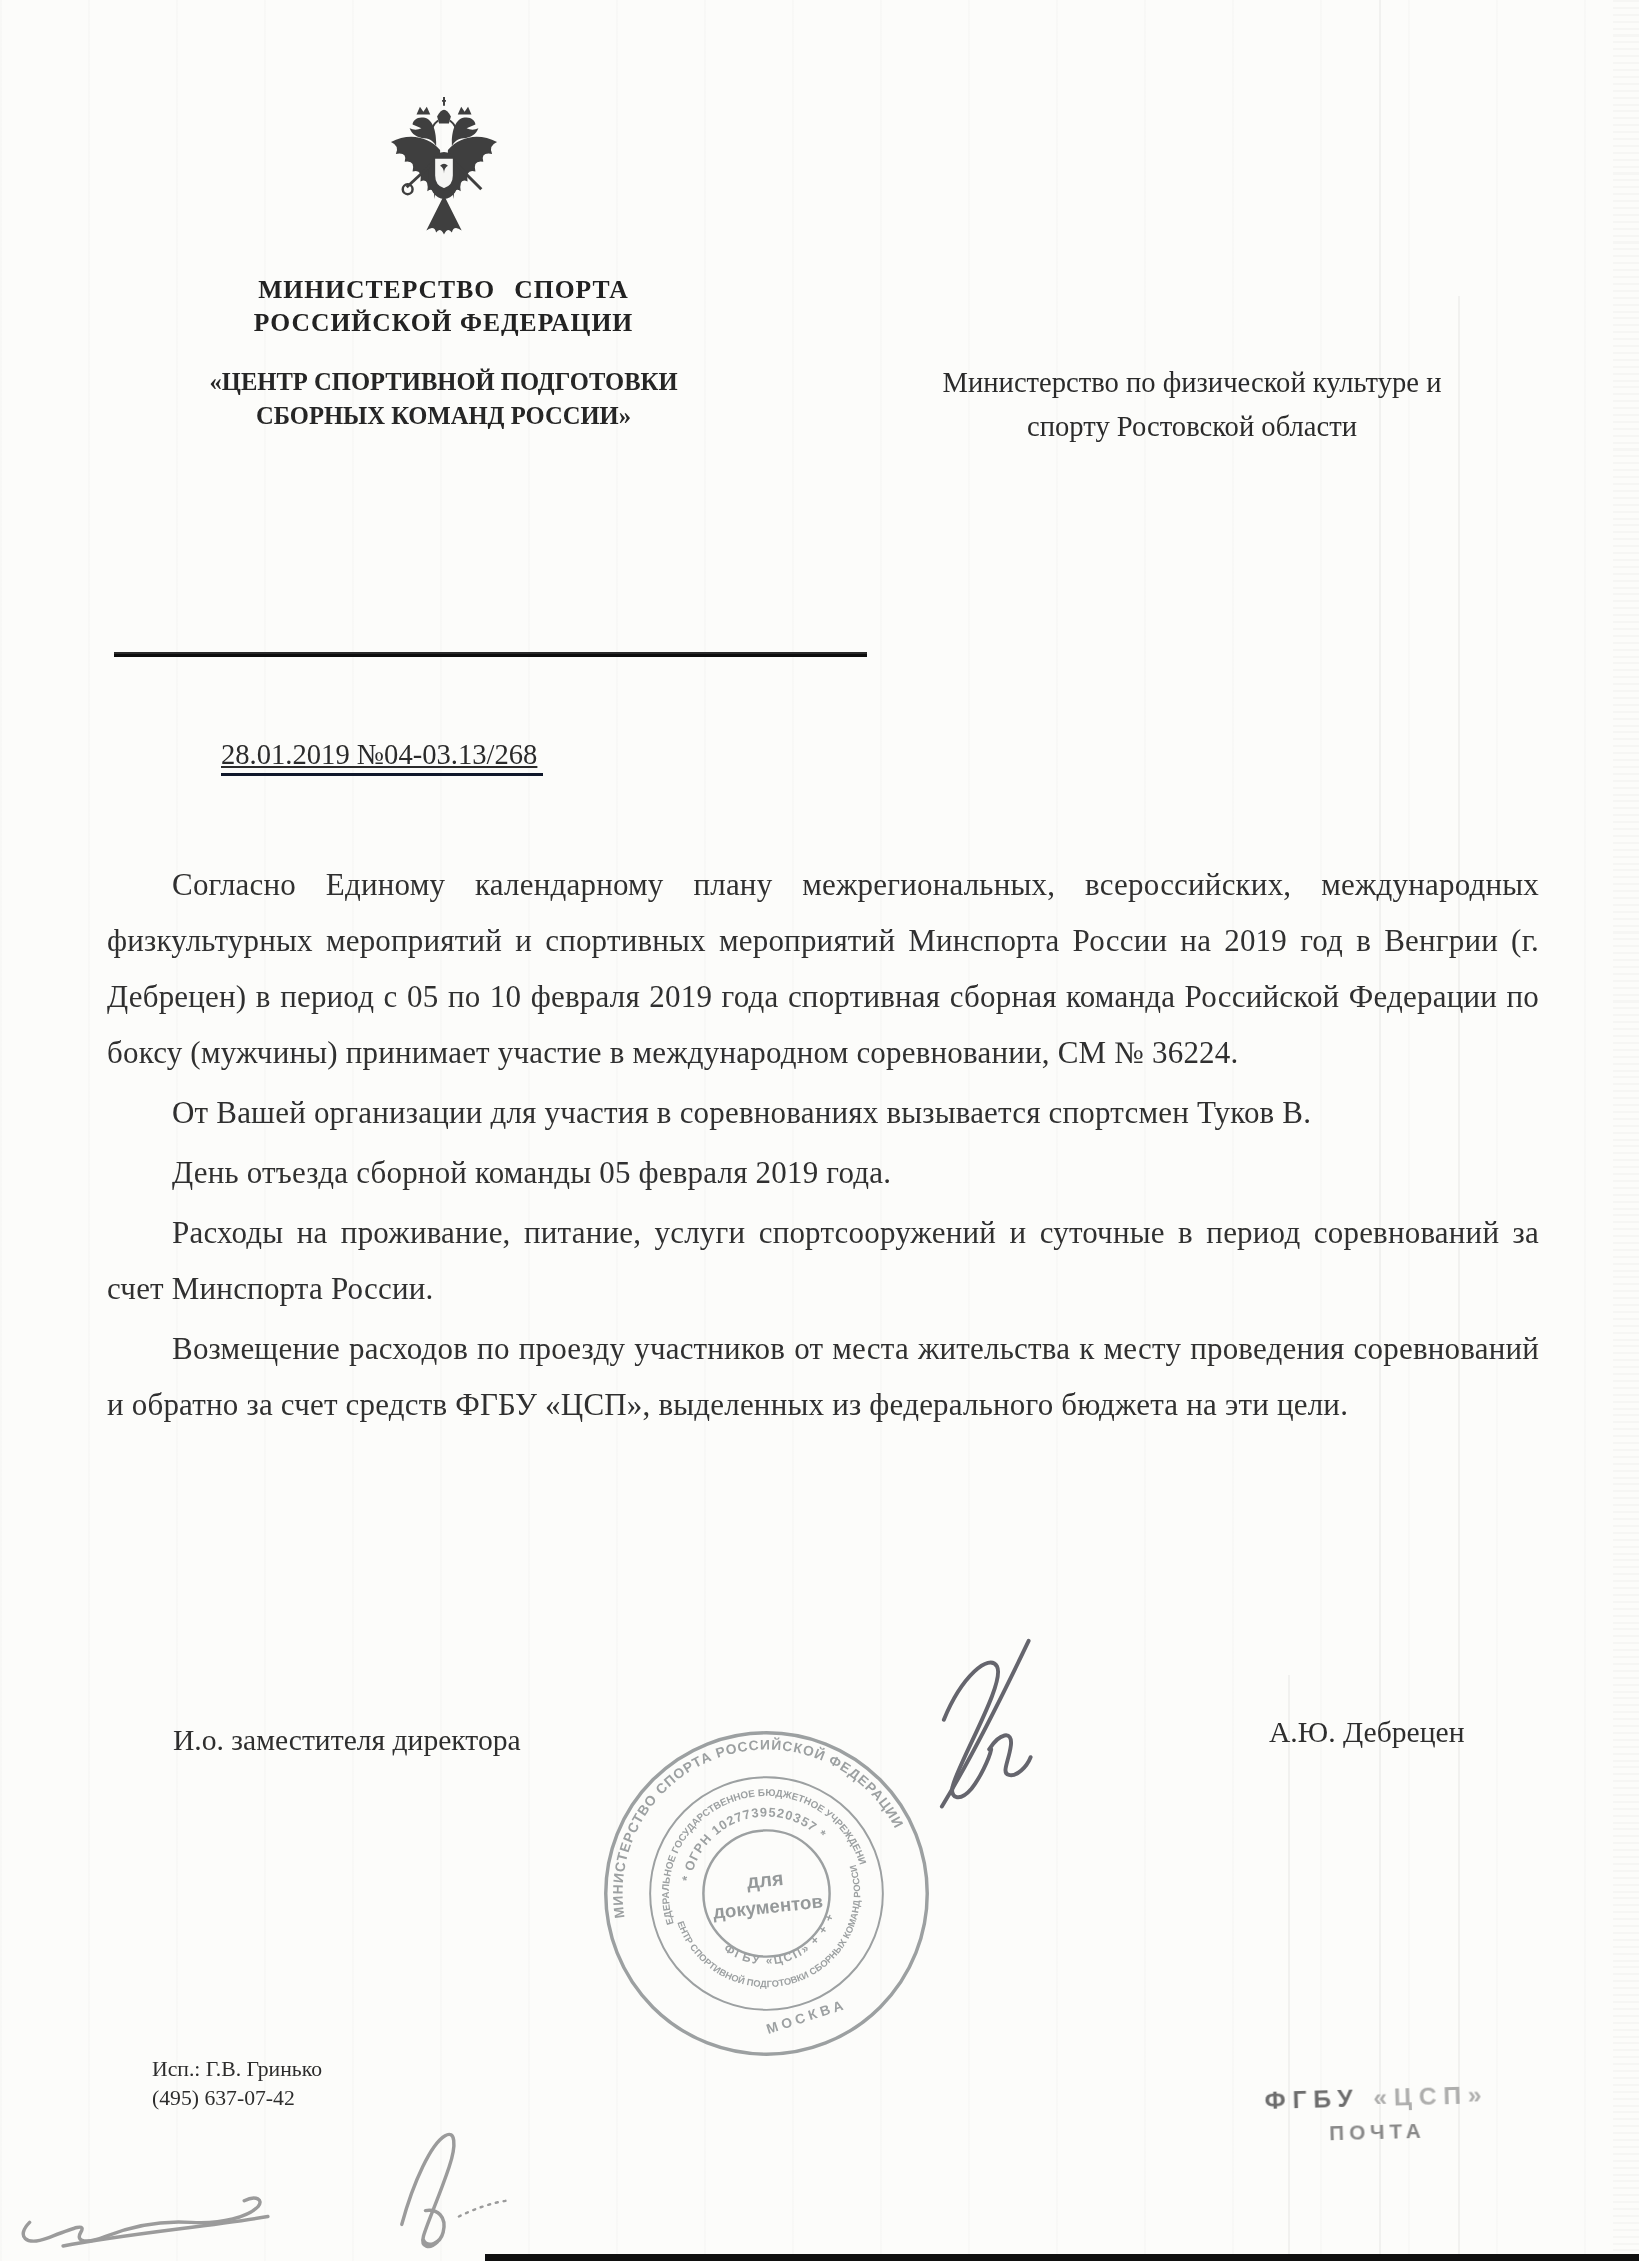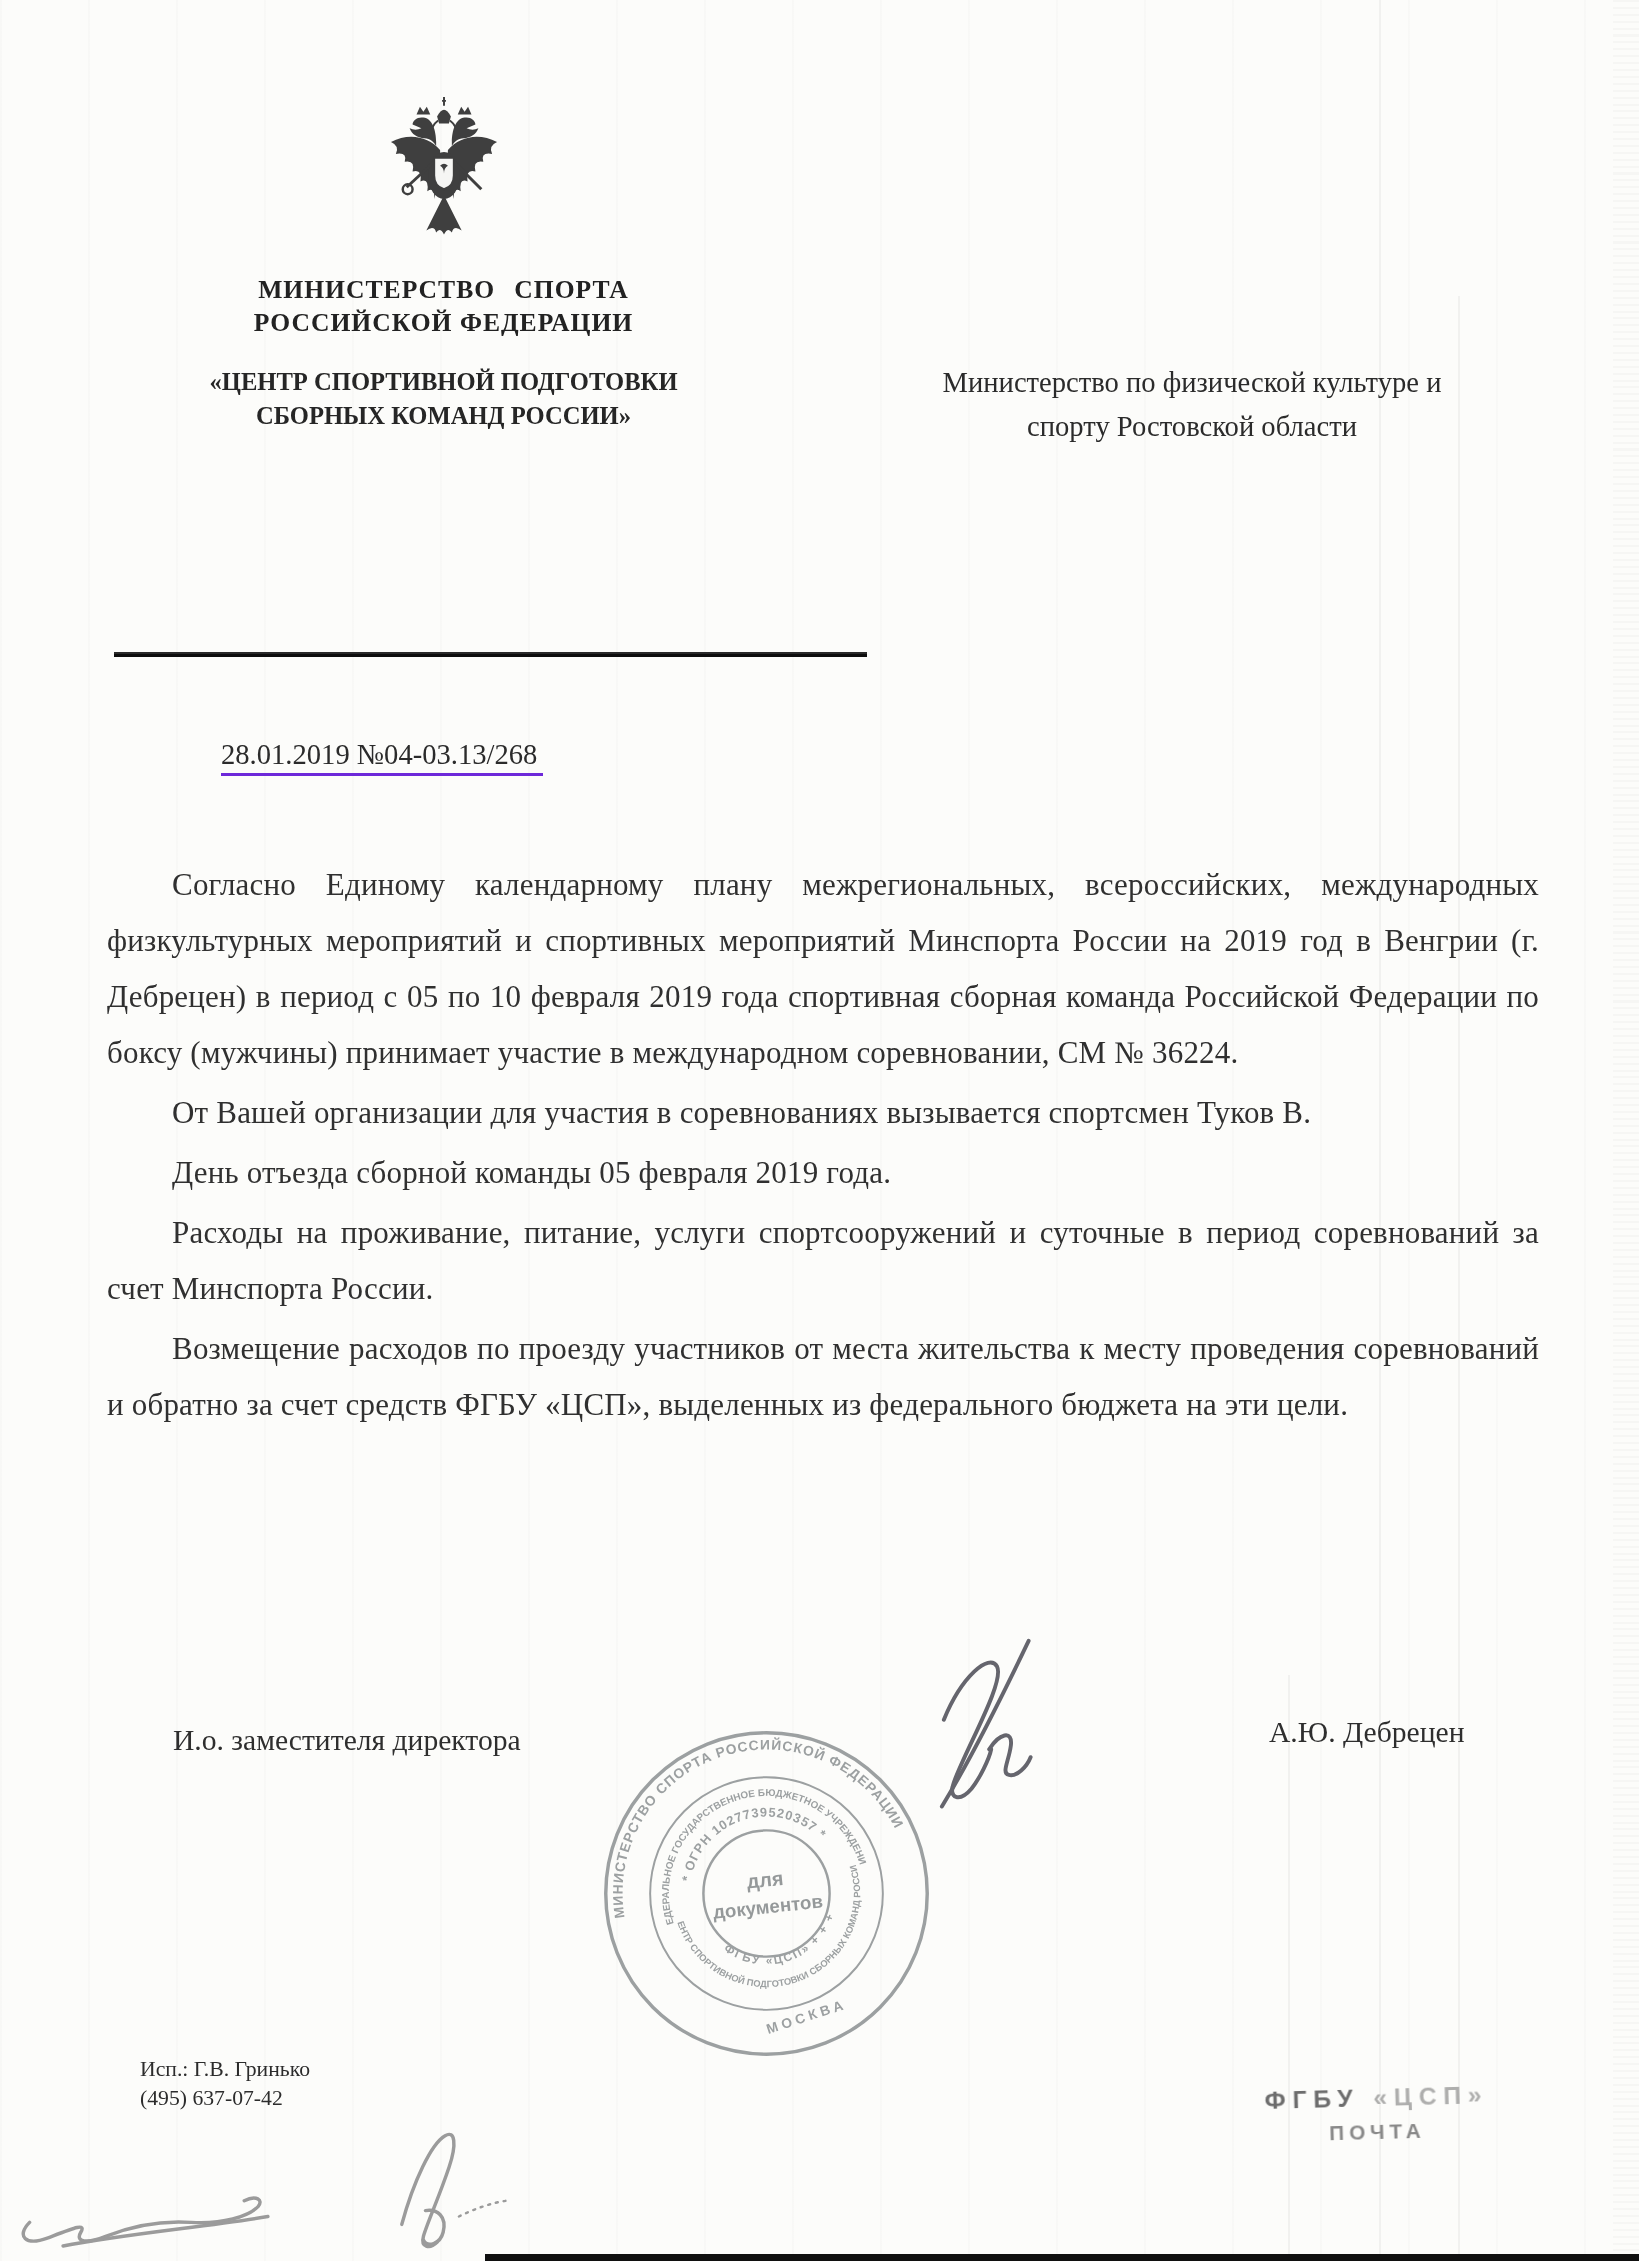--- a/index.html
+++ b/index.html
@@ -27,34 +27,34 @@
   .org-block .bold { font-weight:bold; }
   .addr-block { margin-top:59px; font-size:22.7px; line-height:36px; color:#242424; }
 
   .divider { position:absolute; left:114px; top:652px; width:753px; height:4.9px;
              background:linear-gradient(180deg,#2a2a2a 0 2px,#0d0d0d 2px 4.9px); }
 
   .recipient { position:absolute; left:847px; top:361px; width:690px;
                text-align:center; font-size:28.6px; line-height:44px; color:#2b2b2b; }
 
   .reference { position:absolute; left:221px; top:739px; font-size:28.6px; color:#2b2b2b; }
-  .reference .underlined { border-bottom:3px solid #6d28d9; padding:0 5.9px 3px 0; }
+  .reference .underlined { border-bottom:3px solid #0f172a; padding:0 5.9px 3px 0;text-decoration:underline; }
 
   .body-text { position:absolute; left:103px; top:853px; width:1440px; }
   .body-text p { margin:4px; font-size:31px; line-height:56px; text-align:justify;
                  text-indent:65px; color:#303030; letter-spacing:0.2px; }
 
   .sign-position { position:absolute; left:141px; top:1724px; font-size:29.6px; color:#2e2e2e;margin-left:32px; }
   .sign-name { position:absolute; left:1269px; top:1716px; font-size:29.6px; color:#2e2e2e; }
 
   .stamp { position:absolute; left:589px; top:1716px; width:355px; height:355px;
            opacity:.82; filter:blur(0.3px); }
   .signature-main { position:absolute; left:796px; top:1623px; width:276px; height:227px; opacity:.85; }
 
-  .executor { position:absolute; left:140px; top:2055px; font-size:21.7px; line-height:28.6px; color:#2c2c2c; }
+  .executor { position:absolute; left:152px; top:2055px; font-size:21.7px; line-height:28.6px; color:#2c2c2c; }
 
   .mail-stamp { position:absolute; left:1249px; top:2084px; width:256px; text-align:center;
                 color:#6d6d6d; font-family:"Liberation Sans", sans-serif; font-weight:bold;
                 transform:rotate(-1.5deg); filter:blur(0.3px); }
   .mail-stamp .l1 { font-size:24.6px; letter-spacing:6.9px; white-space:nowrap; }
   .mail-stamp .l1 .faded { opacity:.55; }
   .mail-stamp .l2 { font-size:20.7px; letter-spacing:4.9px; margin-top:7.9px; opacity:.8; }
 
   .corner-signatures { position:absolute; left:3.9px; top:2106px; width:512px; height:156px; }
 

